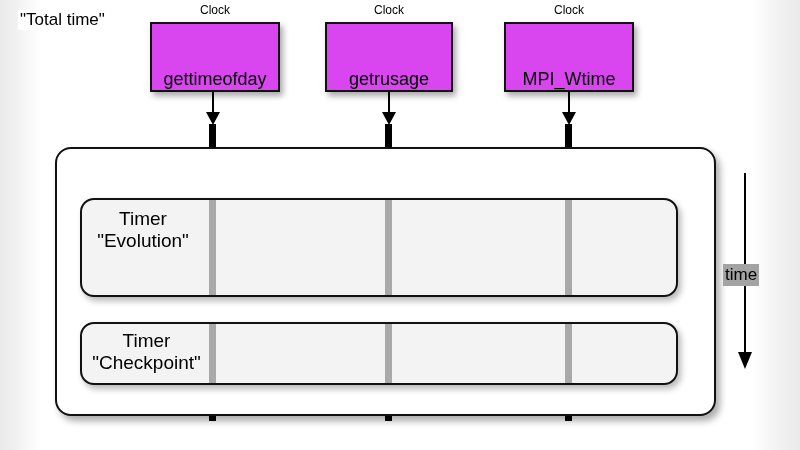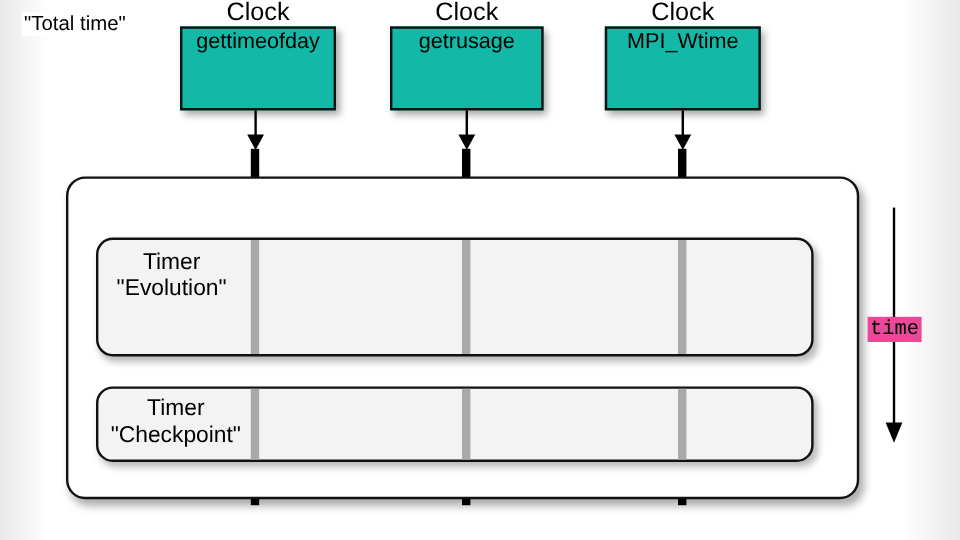--- a/index.html
+++ b/index.html
@@ -43,36 +43,36 @@
   
   .clock-group {
     position: absolute;
   }
   .clock-caption {
     position: absolute;
     left: 0;
     top: 0;
     width: 100%;
     text-align: center;
-    font-size: 21px;
+    font-size: 12px;
     color: #000000;
     line-height: 21px;
   }
   .clock-box {
     position: absolute;
     left: 0;
     top: 22px;
     width: 100%;
     height: 70px;
     box-sizing: border-box;
-    background: #14b8a6;
+    background: #d946ef;
     border: 2.5px solid #111111;
     box-shadow: 3px 4px 6px rgba(0,0,0,0.34);
     display: flex;
-    align-items: flex-start;
+    align-items: flex-end;
     justify-content: center;
   }
   .clock-box .clock-fn {
     font-size: 18px;
     color: #000000;
     white-space: nowrap;
   }
 
   
   .feeder {
@@ -168,24 +168,23 @@
     border-left: 7px solid transparent;
     border-right: 7px solid transparent;
     border-top: 17px solid #000000;
   }
   #time-axis-label {
     position: absolute;
     left: 723px;
     top: 264px;
     font-size: 17px;
     color: #000000;
-    background: #ec4899;
+    background: #a3a3a3;
     padding: 1px 2px;
     z-index: 6;
-    font-family: Liberation Mono, monospace;
   }
 </style>
 </head>
 <body>
 
 <div id="stage">
 
   <div class="edge-band left"></div>
   <div class="edge-band right"></div>
 

